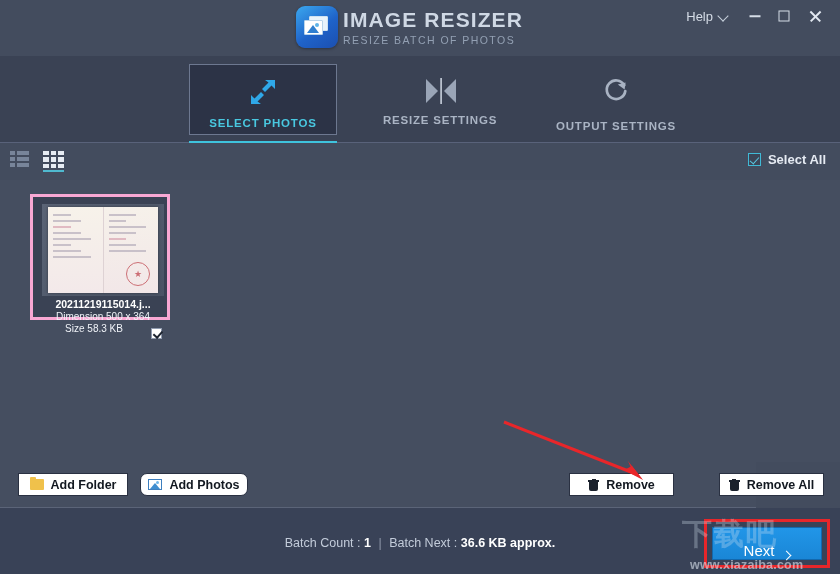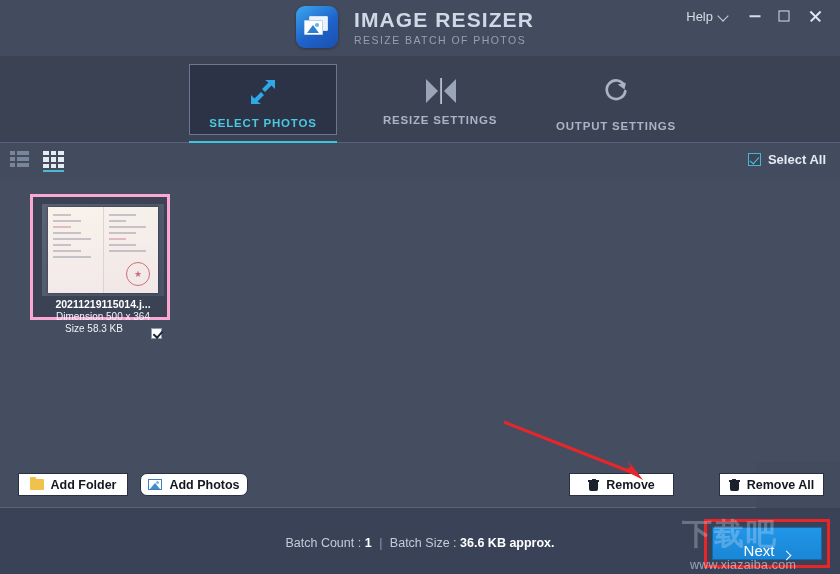--- a/index.html
+++ b/index.html
@@ -13,21 +13,21 @@
   }
   #app { position: relative; width: 840px; height: 574px; }
 
   
   .titlebar {
     position: absolute; left: 0; top: 0; width: 840px; height: 56px;
     background: #434c5e;
   }
   .brand {
     position: absolute; left: 296px; top: 6px;
-    display: flex; align-items: center; gap: 16px;
+    display: flex; align-items: center; gap: 5px;
   }
   .logo {
     width: 42px; height: 42px; border-radius: 9px;
     background: linear-gradient(145deg, #3ba8ef 0%, #1f63c9 55%, #1b4fb0 100%);
     position: relative; flex: none;
     box-shadow: 0 1px 3px rgba(0,0,0,.35);
   }
   .logo .ph-back {
     position: absolute; left: 13px; top: 10px; width: 19px; height: 15px;
     background: #e9f3fb; border: 1px solid #cfe2f2; border-radius: 1px;
@@ -330,20 +330,21 @@
   }
   .wm-cn {
     position: absolute; left: 6px; top: 2px;
     font-size: 30px; font-weight: bold; letter-spacing: 2px;
     color: rgba(215,228,242,.30);
   }
   .wm-url {
     position: absolute; left: 14px; bottom: 2px;
     font-size: 12.5px; color: rgba(226,234,244,.58);
     letter-spacing: .2px;
+    font-weight: bold;
   }
 </style>
 </head>
 <body>
 
 <div id="app">
 
   <div class="titlebar">
     <div class="brand">
       <div class="logo">
@@ -507,21 +508,21 @@
       </span>
       <span>Remove All</span>
     </div>
   </div>
 
   <div class="statusbar">
     <div class="batchinfo">
       <span>Batch Count :</span>
       <b>1</b>
       <span class="sep">|</span>
-      <span>Batch Size :</span>
+      <span>Batch Next :</span>
       <b>36.6 KB approx.</b>
     </div>
   </div>
 
   <div class="next-btn">
     <span>Next</span>
     <span class="ar"></span>
   </div>
   <div class="hl-box"></div>
 

